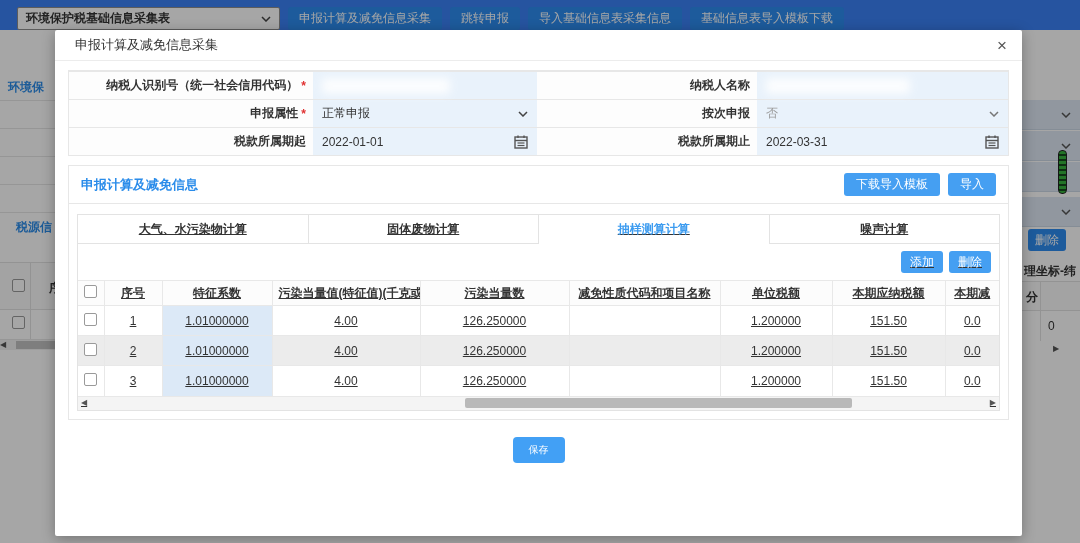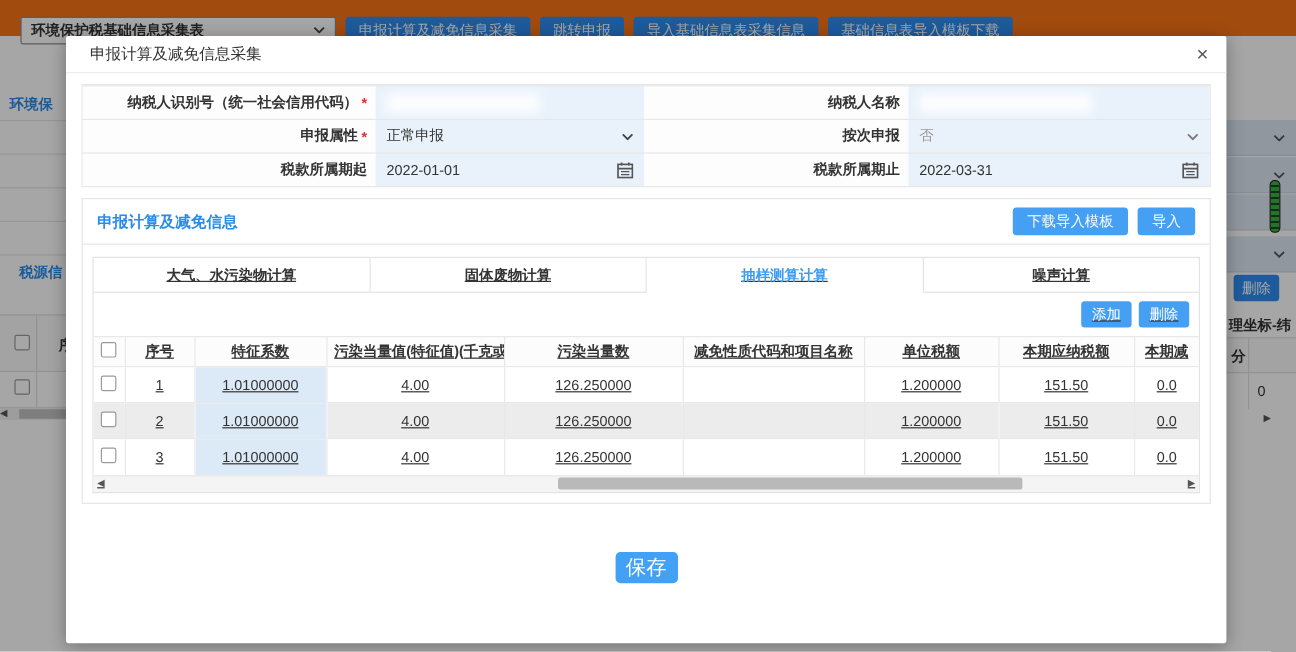--- a/index.html
+++ b/index.html
@@ -1,22 +1,22 @@
 <!DOCTYPE html>
 <html><head>
 <meta charset="utf-8">
 <style>
   * { margin:0; padding:0; box-sizing:border-box; }
   html,body { width:1080px; height:543px; overflow:hidden; background:#fff;
     font-family:"Liberation Sans","DejaVu Sans",sans-serif; font-size:12px; color:#333; }
 
   
   .page { position:absolute; inset:0; background:#fff; }
-  .topbar { position:absolute; top:0; left:0; right:0; height:30px; background:#f97316;
-    display:flex; align-items:center; padding:20px 0 0 17px; gap:8px; }
+  .topbar { position:absolute; top:0; left:0; right:0; height:30px; background:#3b82f6;
+    display:flex; align-items:flex-end; padding:20px 0 0 17px; gap:8px; }
   .form-select { width:263px; height:23px; background:#fff; border:1px solid #8e8e8e; border-radius:2px;
     display:flex; align-items:center; justify-content:space-between; padding:0 8px; font-weight:bold; }
   .tb-btn { height:23px; background:#2d8cf0; color:#fff; border:none; border-radius:3px;
     padding:0 11px; font-size:12px; font-family:inherit; cursor:pointer; }
 
   .chev { width:10px; height:6px; display:inline-block; }
   .chev svg { display:block; }
 
   
   .bg-sec-title { position:absolute; color:#2a8cea; font-weight:bold; white-space:nowrap; }
@@ -93,21 +93,21 @@
   td.rnum { text-align:right; }
   table.grid td:first-child, table.grid th:first-child { border-left:none; }
   table.grid td:last-child, table.grid th:last-child { border-right:none; }
 
   .hscroll { height:14px; background:#f4f4f4; border-top:1px solid #e8e8e8; position:relative;
     display:flex; align-items:center; justify-content:space-between; padding:0 3px; }
   .hscroll .thumb { position:absolute; left:42%; width:42%; height:10px; background:#b9b9b9; border-radius:2px; }
 
   .save-row { text-align:center; margin-top:17px; }
   .save-btn { background:#42a0f5; color:#fff; border:none; border-radius:4px; width:52px; height:26px;
-    font-size:17px; font-family:inherit; cursor:pointer;margin-top:23px; }
+    font-size:10px; font-family:inherit; cursor:pointer; }
 </style>
 </head>
 <body>
 
 <div class="page">
 
   <div class="topbar">
     <div class="form-select">
       <span>环境保护税基础信息采集表</span>
       <span class="chev">

